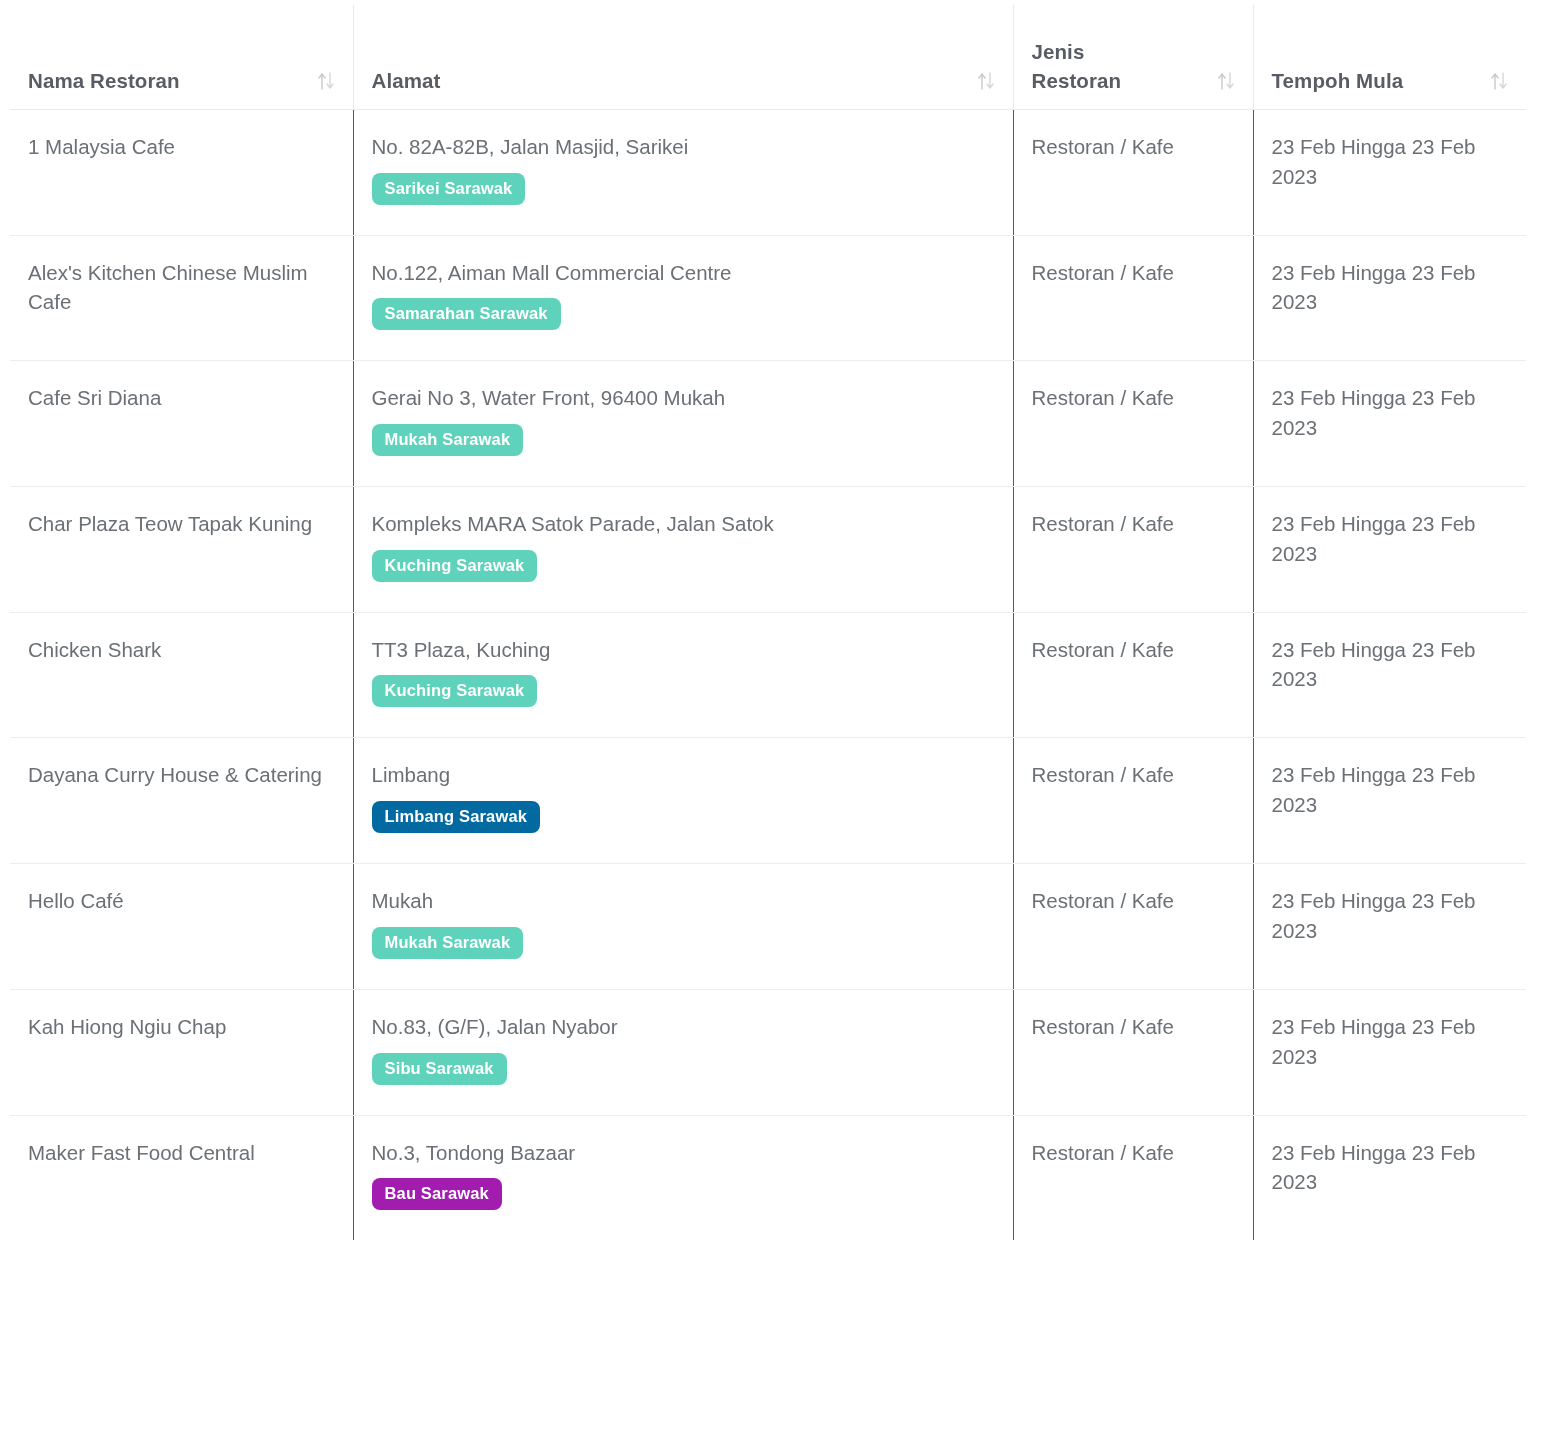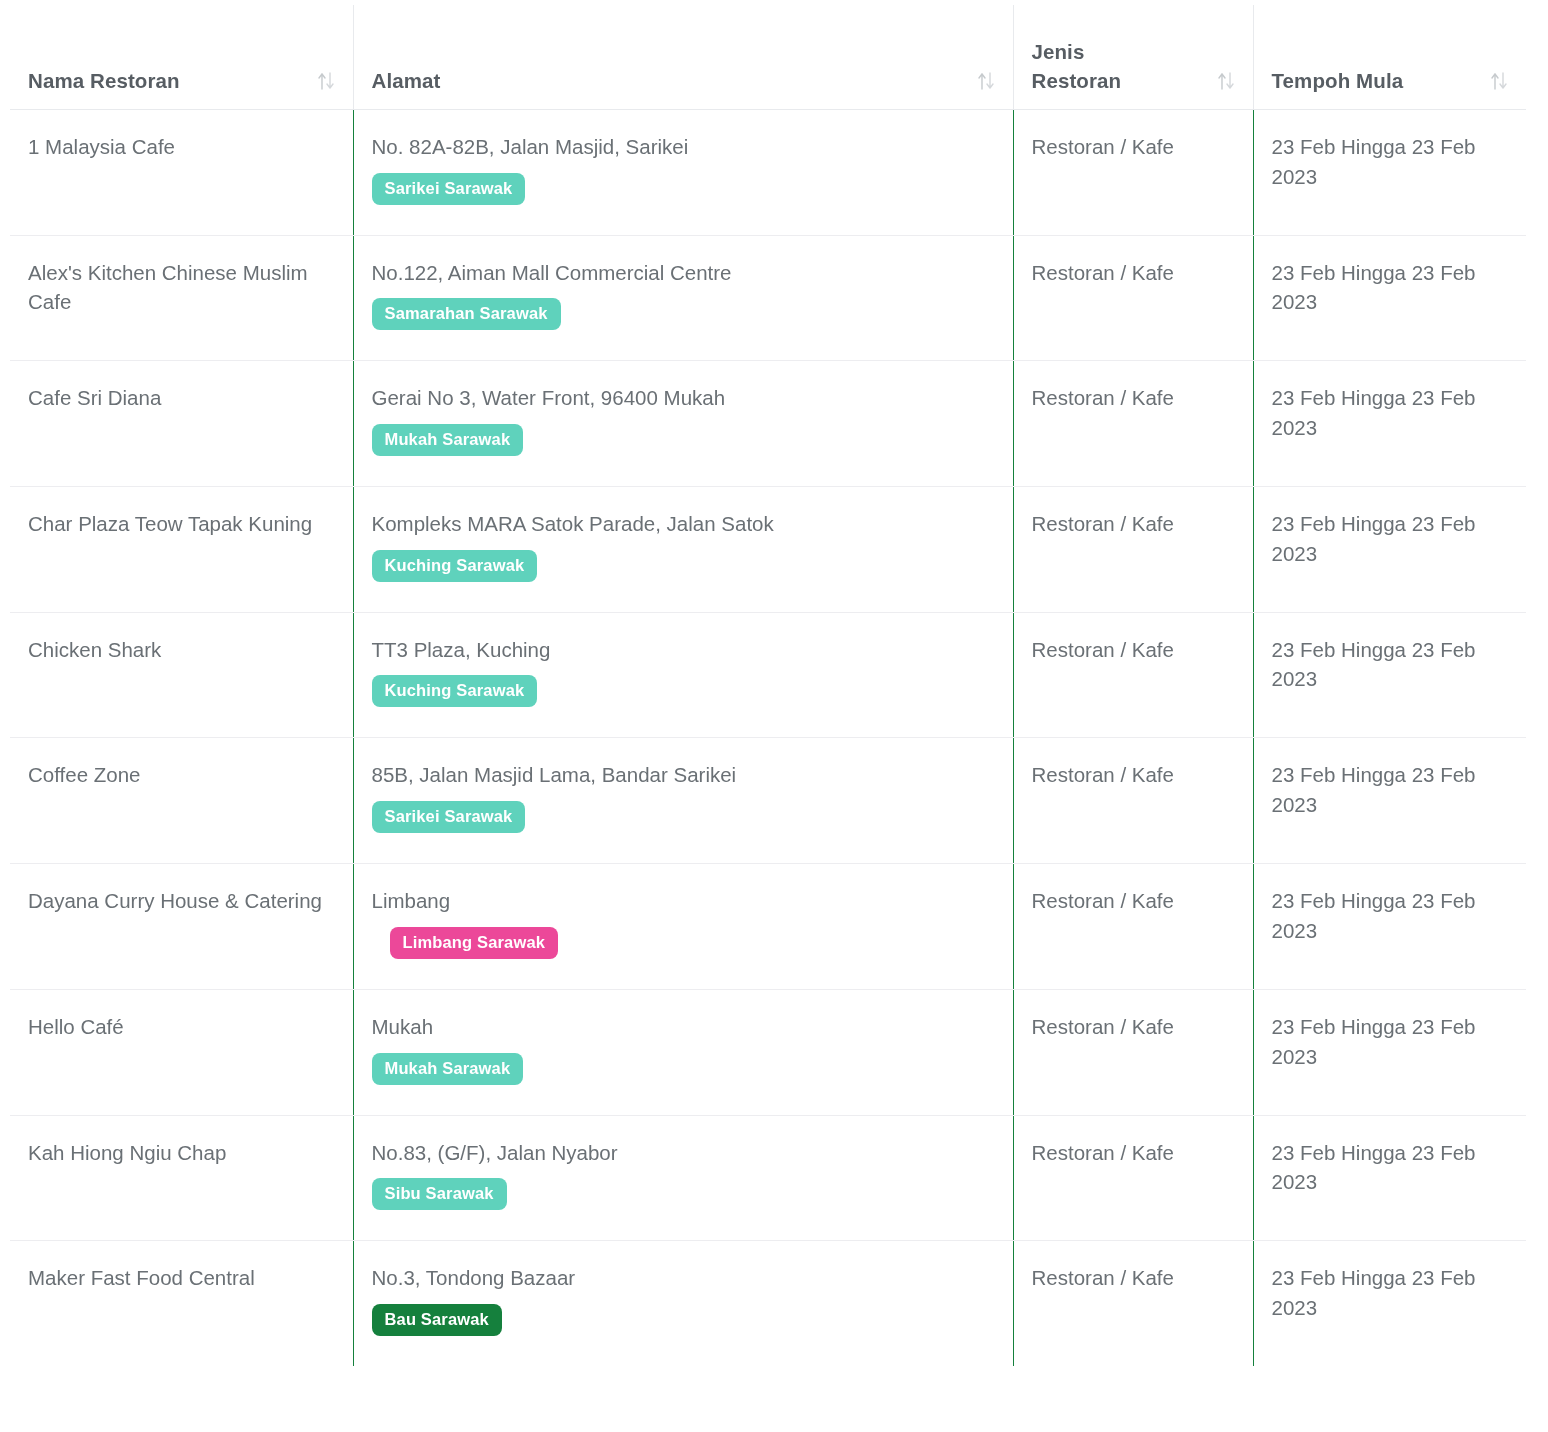--- a/index.html
+++ b/index.html
@@ -188,44 +188,38 @@
           <td><span>Restoran / Kafe</span></td>
           <td><span>23 Feb Hingga 23 Feb 2023</span></td>
         </tr>
         <tr>
           <td class="cell-name"><span>Chicken Shark</span></td>
           <td><span class="addr-line">TT3 Plaza, Kuching</span><span class="badge" style="background: rgb(95, 210, 188);">Kuching Sarawak</span></td>
           <td><span>Restoran / Kafe</span></td>
           <td><span>23 Feb Hingga 23 Feb 2023</span></td>
         </tr>
         <tr>
-          <td class="cell-name"><span>Coffee Zone</span></td>
-          <td><span class="addr-line">85B, Jalan Masjid Lama, Bandar Sarikei</span><span class="badge" style="background: rgb(95, 210, 188);">Sarikei Sarawak</span></td>
-          <td><span>Restoran / Kafe</span></td>
-          <td><span>23 Feb Hingga 23 Feb 2023</span></td>
-        </tr>
-        <tr>
           <td class="cell-name"><span>Dayana Curry House &amp; Catering</span></td>
-          <td><span class="addr-line">Limbang</span><span class="badge" style="background: #ec4899; margin-left: 18px;">Limbang Sarawak</span></td>
+          <td><span class="addr-line">Limbang</span><span class="badge" style="background: #0369a1;">Limbang Sarawak</span></td>
           <td><span>Restoran / Kafe</span></td>
           <td><span>23 Feb Hingga 23 Feb 2023</span></td>
         </tr>
         <tr>
           <td class="cell-name"><span>Hello Café</span></td>
           <td><span class="addr-line">Mukah</span><span class="badge" style="background: rgb(95, 210, 188);">Mukah Sarawak</span></td>
           <td><span>Restoran / Kafe</span></td>
           <td><span>23 Feb Hingga 23 Feb 2023</span></td>
         </tr>
         <tr>
           <td class="cell-name"><span>Kah Hiong Ngiu Chap</span></td>
           <td><span class="addr-line">No.83, (G/F), Jalan Nyabor</span><span class="badge" style="background: rgb(95, 210, 188);">Sibu Sarawak</span></td>
           <td><span>Restoran / Kafe</span></td>
           <td><span>23 Feb Hingga 23 Feb 2023</span></td>
         </tr>
         <tr>
           <td class="cell-name"><span>Maker Fast Food Central</span></td>
-          <td><span class="addr-line">No.3, Tondong Bazaar</span><span class="badge" style="background: #15803d;">Bau Sarawak</span></td>
+          <td><span class="addr-line">No.3, Tondong Bazaar</span><span class="badge" style="background: #a21caf;">Bau Sarawak</span></td>
           <td><span>Restoran / Kafe</span></td>
           <td><span>23 Feb Hingga 23 Feb 2023</span></td>
         </tr>
       </tbody>
   </table>
 </div>
 
 </body></html>

